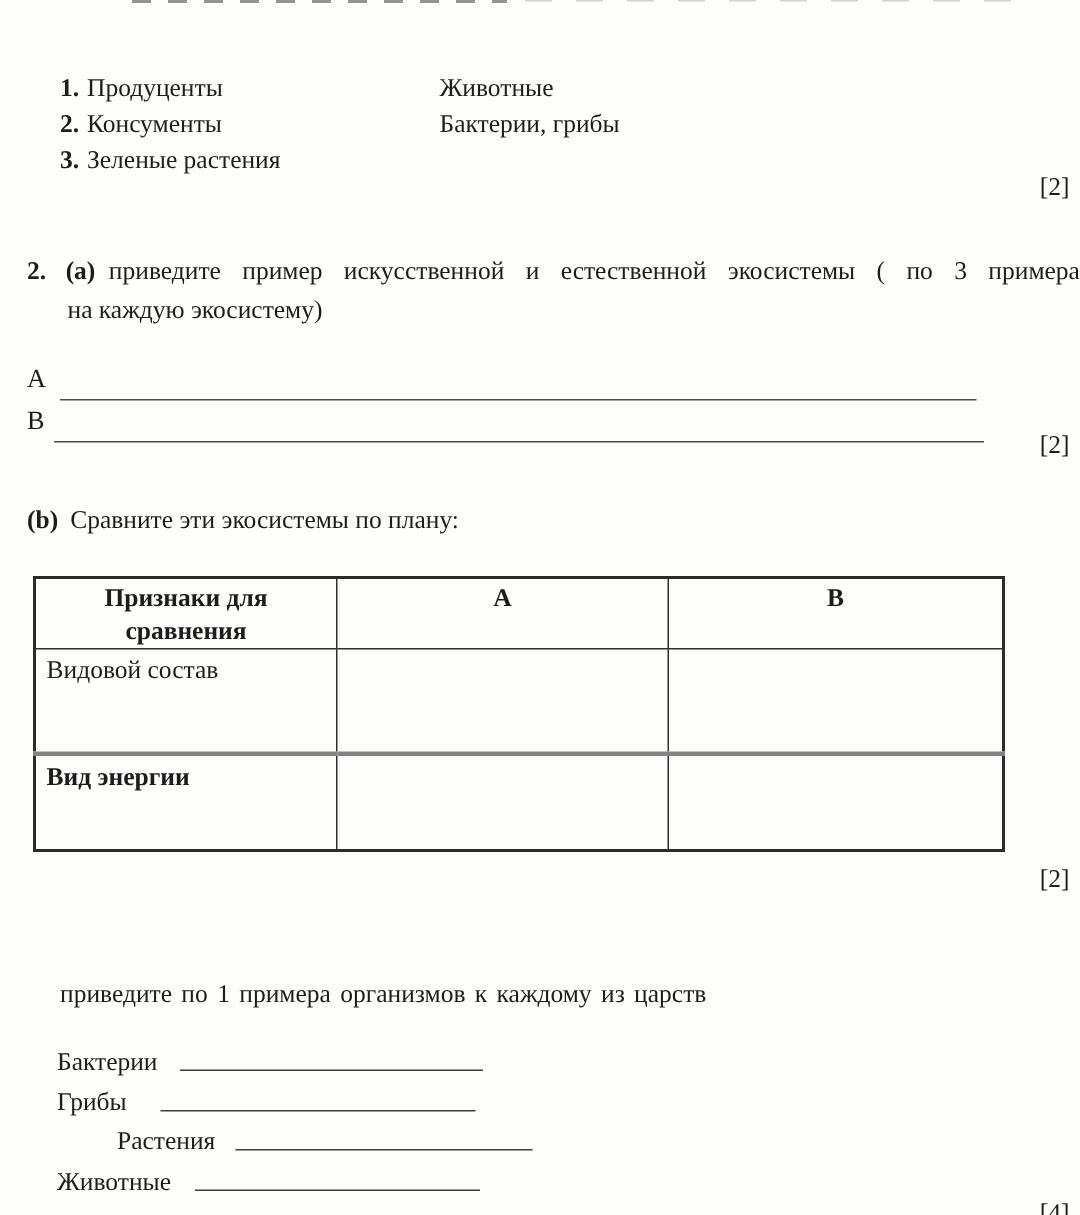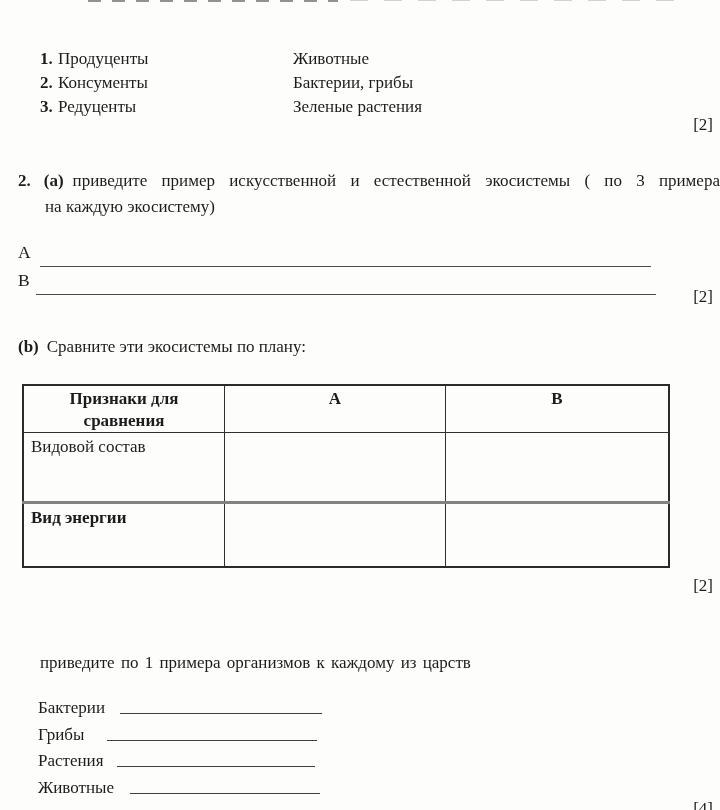--- a/index.html
+++ b/index.html
@@ -60,21 +60,21 @@
   tr.hrow{height:44px;}
   tr.row1{height:70px;}
   tr.row2{height:64px;font-weight:bold;}
   tr.row2 td{border-top:3px solid #828282;}
 
   
   .q3-line1{top:627px;left:35px;word-spacing:7px;}
   .q3-line1 .num{font-weight:bold;margin-right:9px;}
   .q3-line2{top:653px;left:40px;word-spacing:2px;}
   .blank-row{position:absolute;left:38px;height:20px;}
-  .br1{top:698px;} .br2{top:725px;} .br3{top:751px;} .br4{top:778px;}
+  .br1{top:698px;} .br2{top:725px;} .br3{top:751px;margin-left:40px;} .br4{top:778px;}
   .b-line{position:absolute;top:15px;height:0;border-top:1.4px solid #3f3f3f;}
   .br1 .b-line{left:82px;width:202px;}
   .br2 .b-line{left:69px;width:210px;}
   .br3 .b-line{left:79px;width:198px;}
   .br4 .b-line{left:92px;width:190px;}
 </style>
 </head>
 <body>
 
 <div class="page">
@@ -89,21 +89,20 @@
       <span class="mleft">Продуценты</span>
       <span class="mright">Животные</span>
     </div>
     <div class="match-row">
       <span class="mnum">2.</span>
       <span class="mleft">Консументы</span>
       <span class="mright">Бактерии, грибы</span>
     </div>
     <div class="match-row">
       <span class="mnum">3.</span>
-      <span class="mleft">Редуценты</span>
       <span class="mright">Зеленые растения</span>
     </div>
   </div>
 
   <div class="marks m1">[2]</div>
 
   <div class="abs q2a-line1 nowrap">
     <span class="num">2.</span><span class="part">(а)</span><span>приведите пример искусственной и естественной экосистемы ( по 3 примера</span>
   </div>
   <div class="abs q2a-line2 nowrap">на каждую экосистему)</div>

